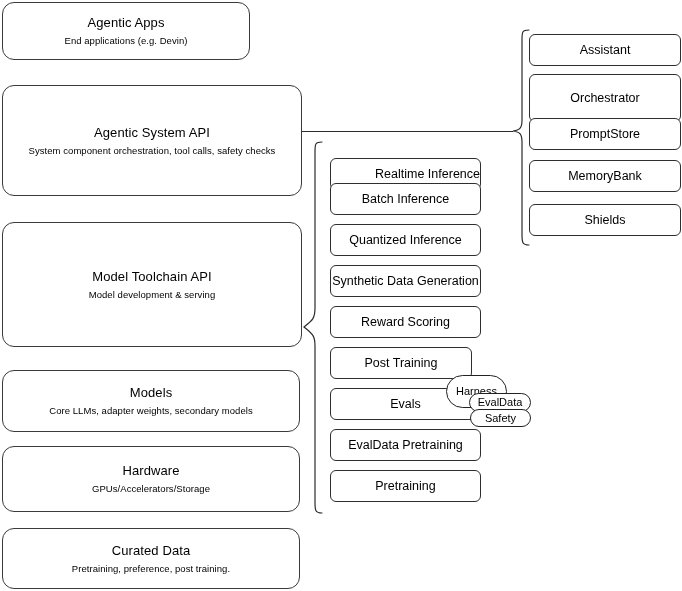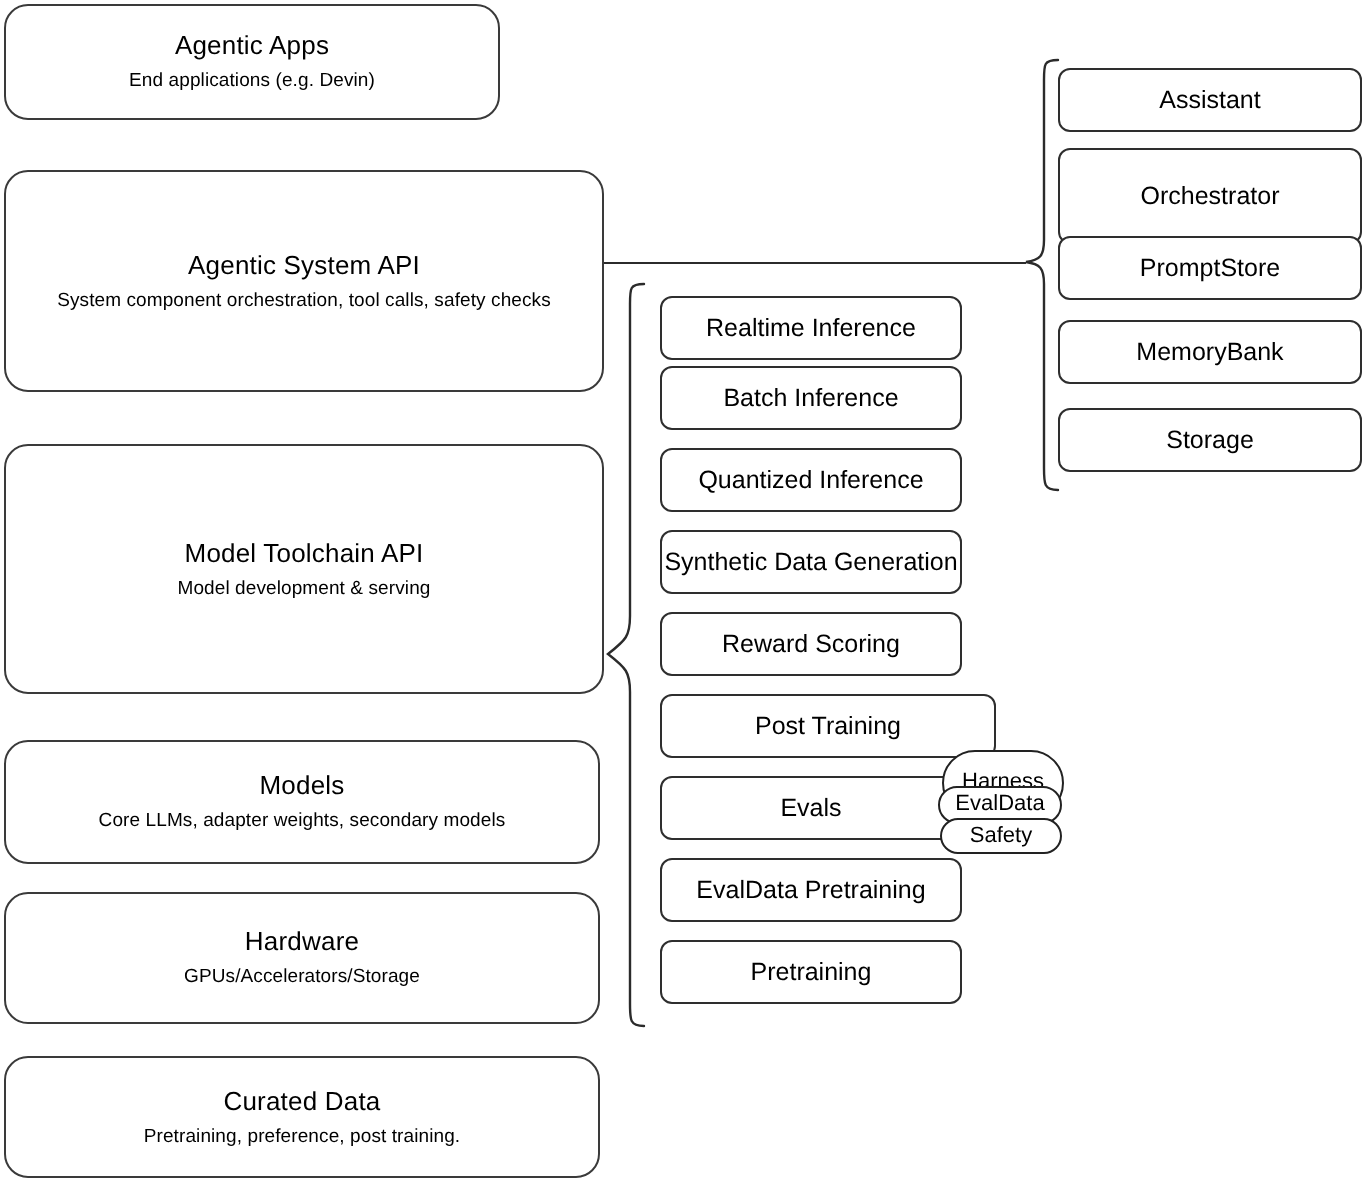--- a/index.html
+++ b/index.html
@@ -116,49 +116,49 @@
   <div class="connector" style="left:302px; top:131px; width:211px; height:1px;"></div>
 
   <svg class="brace-svg" style="left:302px; top:140px;" width="22" height="375" viewBox="0 0 22 375">
     <path d="M20 2 C 13 2, 13 4, 13 12 L 13 168 C 13 178, 11 180, 2 187 C 11 194, 13 196, 13 206 L 13 362 C 13 370, 13 373, 20 373" fill="none" stroke="#2b2b2b" stroke-width="1.2" stroke-linecap="round"></path>
   </svg>
 
   <svg class="brace-svg" style="left:511px; top:28px;" width="20" height="220" viewBox="0 0 20 220">
     <path d="M18 2 C 11 2, 11 4, 11 12 L 11 92 C 11 100, 9 102, 2 103 C 9 104, 11 106, 11 114 L 11 206 C 11 214, 11 217, 18 217" fill="none" stroke="#2b2b2b" stroke-width="1.2" stroke-linecap="round"></path>
   </svg>
 
-  <div class="cap-box" style="left:330px; top:148px; width:151px; height:32px;">
+  <div class="cap-box" style="left:330px; top:158px; width:151px; height:32px;justify-content:flex-end;">
     <span>Realtime Inference</span>
   </div>
   <div class="cap-box" style="left:330px; top:183px; width:151px; height:32px;">
     <span>Batch Inference</span>
   </div>
   <div class="cap-box" style="left:330px; top:224px; width:151px; height:32px;">
     <span>Quantized Inference</span>
   </div>
   <div class="cap-box" style="left:330px; top:265px; width:151px; height:32px;">
     <span>Synthetic Data Generation</span>
   </div>
   <div class="cap-box" style="left:330px; top:306px; width:151px; height:32px;">
     <span>Reward Scoring</span>
   </div>
-  <div class="cap-box" style="left:330px; top:347px; width:168px; height:32px;">
+  <div class="cap-box" style="left:330px; top:347px; width:142px; height:32px;">
     <span>Post Training</span>
   </div>
   <div class="cap-box" style="left:330px; top:388px; width:151px; height:32px;">
     <span>Evals</span>
   </div>
   <div class="cap-box" style="left:330px; top:429px; width:151px; height:32px;">
     <span>EvalData Pretraining</span>
   </div>
   <div class="cap-box" style="left:330px; top:470px; width:151px; height:32px;">
     <span>Pretraining</span>
   </div>
 
-  <div class="pill" style="left:471px; top:375px; width:61px; height:33px; z-index:5;">
+  <div class="pill" style="left:446px; top:375px; width:61px; height:33px; z-index:5;">
     <span>Harness</span>
   </div>
   <div class="pill" style="left:469px; top:393px; width:62px; height:19px; z-index:6;">
     <span>EvalData</span>
   </div>
   <div class="pill" style="left:470px; top:409px; width:61px; height:18px; z-index:7;">
     <span>Safety</span>
   </div>
 
   <div class="cap-box" style="left:529px; top:34px; width:152px; height:32px;">
@@ -167,16 +167,16 @@
   <div class="cap-box" style="left:529px; top:74px; width:152px; height:48px;">
     <span>Orchestrator</span>
   </div>
   <div class="cap-box" style="left:529px; top:118px; width:152px; height:32px;">
     <span>PromptStore</span>
   </div>
   <div class="cap-box" style="left:529px; top:160px; width:152px; height:32px;">
     <span>MemoryBank</span>
   </div>
   <div class="cap-box" style="left:529px; top:204px; width:152px; height:32px;">
-    <span>Storage</span>
+    <span>Shields</span>
   </div>
 
 </div>
 
 </body></html>

